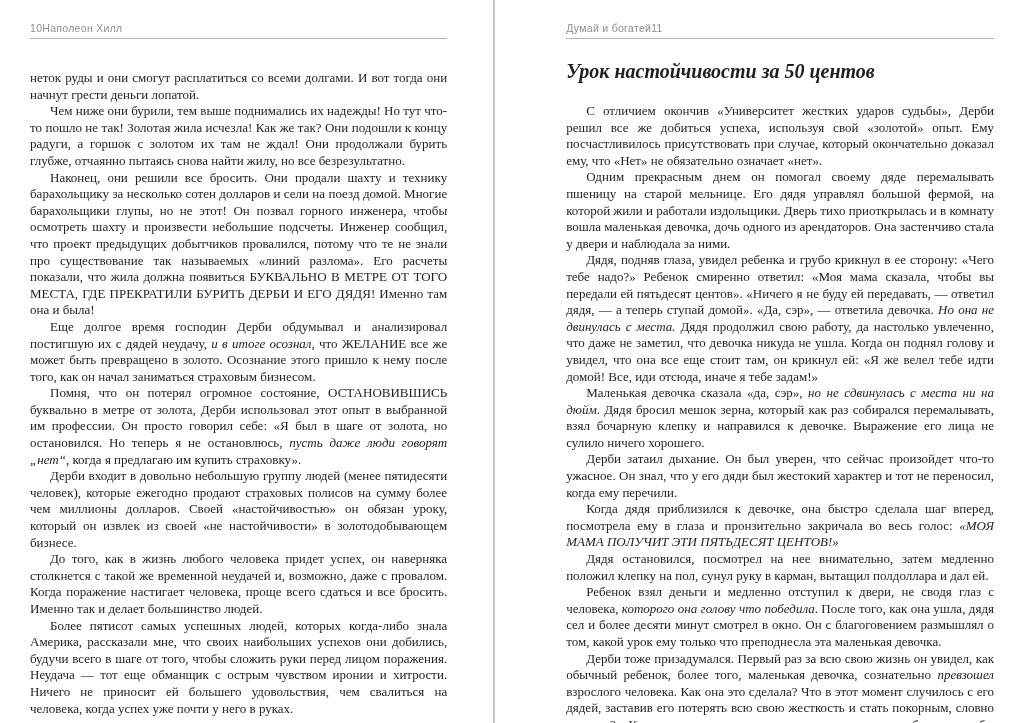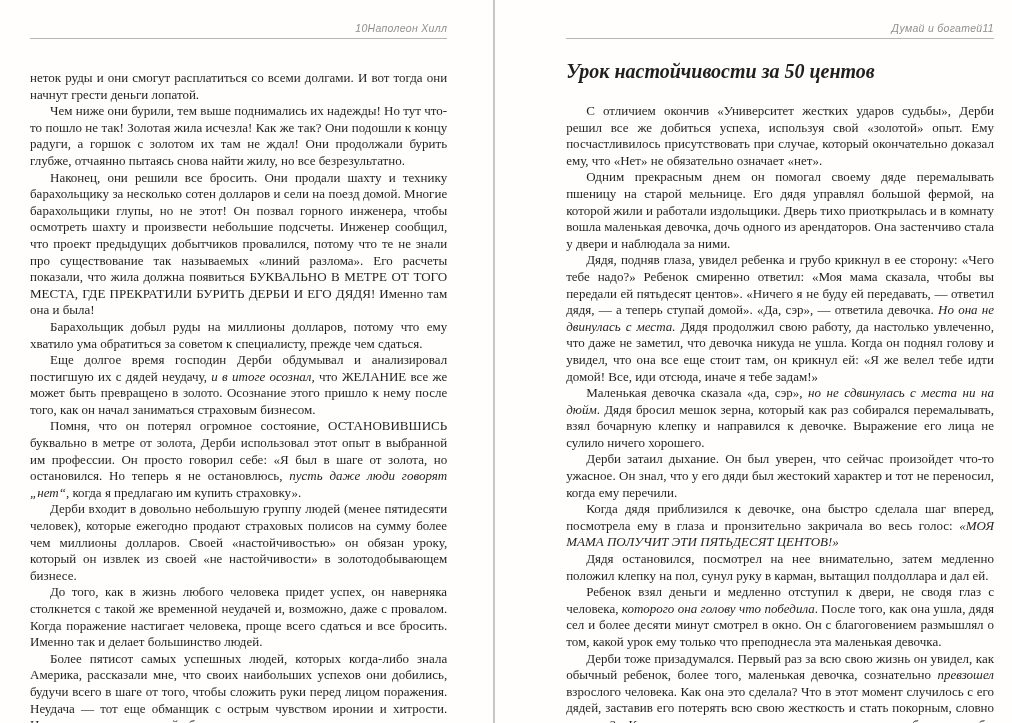--- a/index.html
+++ b/index.html
@@ -26,29 +26,28 @@
   .page.left  { padding: 22px 46px 0 30px; }
   .page.right { padding: 22px 18px 0 47px; margin-left: 24px; }
   .divider {
     width: 2px;
     height: 723px;
     background: #c6c6c4;
     flex: 0 0 2px;
   }
   .running-header {
     display: flex;
-    justify-content: flex-end;
+    justify-content: flex-start;
     align-items: flex-end;
     font-family: "Liberation Sans", "DejaVu Sans", sans-serif;
     font-size: 10.5px;
     letter-spacing: 0.3px;
     color: #8f8f8d;
     padding-bottom: 4px;
     border-bottom: 1px solid #b5b5b2;
-    font-style: italic;
   }
   .page-body {
     margin-top: 21px;
     font-size: 13px;
     line-height: 16.6px;
     text-align: justify;
     hyphens: auto;
     -webkit-hyphens: auto;
   }
   .page-body p {
@@ -72,21 +71,20 @@
 
   <section class="page left">
     <header class="running-header">
       <span>10</span>
       <span>Наполеон Хилл</span>
     </header>
     <div class="page-body" id="left-body">
         <p class="no-indent"><span>неток руды и они смогут расплатиться со всеми долгами. И вот тогда они начнут грести деньги лопатой.</span></p>
         <p><span>Чем ниже они бурили, тем выше поднимались их надежды! Но тут что-то пошло не так! Золотая жила исчезла! Как же так? Они подошли к концу радуги, а горшок с золотом их там не ждал! Они продолжали бурить глубже, отчаянно пытаясь снова найти жилу, но все безрезультатно.</span></p>
         <p><span>Наконец, они решили все бросить. Они продали шахту и технику барахольщику за несколько сотен долларов и сели на поезд домой. Многие барахольщики глупы, но не этот! Он позвал горного инженера, чтобы осмотреть шахту и произвести небольшие подсчеты. Инженер сообщил, что проект предыдущих добытчиков провалился, потому что те не знали про существование так называемых «линий разлома». Его расчеты показали, что жила должна появиться БУКВАЛЬНО В МЕТРЕ ОТ ТОГО МЕСТА, ГДЕ ПРЕКРАТИЛИ БУРИТЬ ДЕРБИ И ЕГО ДЯДЯ! Именно там она и была!</span></p>
-        <p><span>Барахольщик добыл руды на миллионы долларов, потому что ему хватило ума обратиться за советом к специалисту, прежде чем сдаться.</span></p>
         <p><span>Еще долгое время господин Дерби обдумывал и анализировал постигшую их с дядей неудачу, </span><i>и в итоге осознал</i><span>, что ЖЕЛАНИЕ все же может быть превращено в золото. Осознание этого пришло к нему после того, как он начал заниматься страховым бизнесом.</span></p>
         <p><span>Помня, что он потерял огромное состояние, ОСТАНОВИВШИСЬ буквально в метре от золота, Дерби использовал этот опыт в выбранной им профессии. Он просто говорил себе: «Я был в шаге от золота, но остановился. Но теперь я не остановлюсь, </span><i>пусть даже люди говорят „нет“</i><span>, когда я предлагаю им купить страховку».</span></p>
         <p><span>Дерби входит в довольно небольшую группу людей (менее пятидесяти человек), которые ежегодно продают страховых полисов на сумму более чем миллионы долларов. Своей «настойчивостью» он обязан уроку, который он извлек из своей «не настойчивости» в золотодобывающем бизнесе.</span></p>
         <p><span>До того, как в жизнь любого человека придет успех, он наверняка столкнется с такой же временной неудачей и, возможно, даже с провалом. Когда поражение настигает человека, проще всего сдаться и все бросить. Именно так и делает большинство людей.</span></p>
         <p><span>Более пятисот самых успешных людей, которых когда-либо знала Америка, рассказали мне, что своих наибольших успехов они добились, будучи всего в шаге от того, чтобы сложить руки перед лицом поражения. Неудача — тот еще обманщик с острым чувством иронии и хитрости. Ничего не приносит ей большего удовольствия, чем свалиться на человека, когда успех уже почти у него в руках.</span></p>
       </div>
   </section>
 
   <div class="divider"></div>
 

